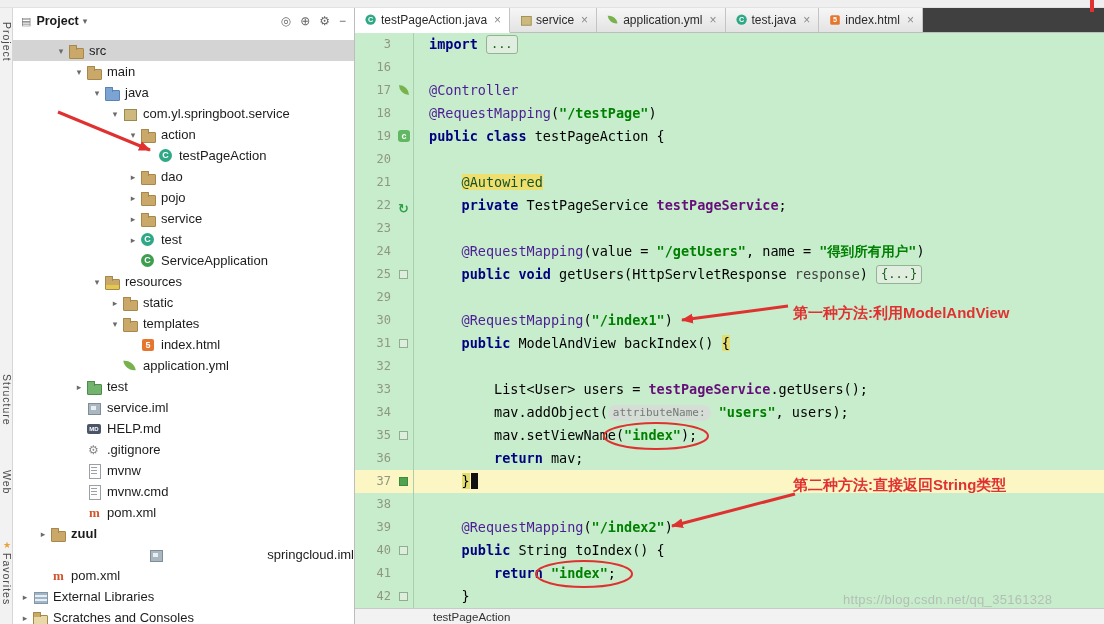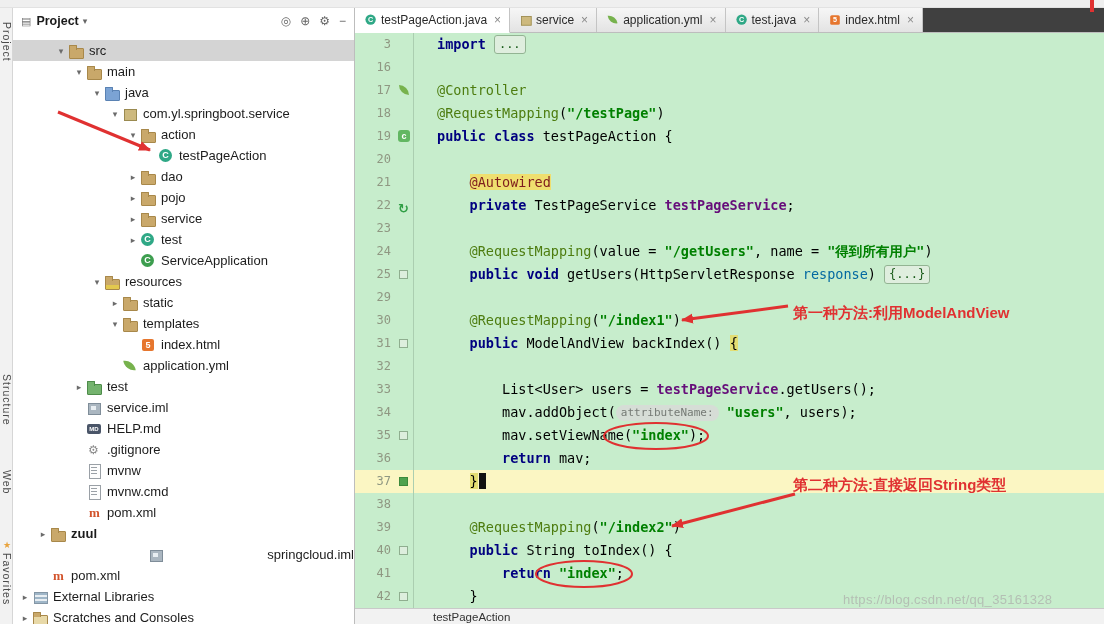--- a/index.html
+++ b/index.html
@@ -71,27 +71,27 @@
   .code-line.cur{background:var(--curline)}
   .ln{width:40px;flex:none;text-align:right;padding-right:4px;color:#8f9782;font-size:12px}
   .fcol{width:18px;flex:none;position:relative}
   .fm{position:absolute;left:4px;top:7px;width:9px;height:9px;border:1px solid #8fae8f;background:#ddeedd}
   .fm.grn{background:#4fa24f;border-color:#3c8a3c}
   .gi{position:absolute;left:2px;top:4px;width:13px;height:13px}
   .gi-leaf{background:#77b24d;border-radius:0 100% 0 100%;width:10px;height:10px;left:4px;top:6px}
   .gi-classc{background:#62b762;border-radius:3px;width:12px;height:12px;left:3px;top:5px}
   .gi-classc::after{content:"c";color:#fff;font:bold 9px/12px "Liberation Sans",sans-serif;display:block;text-align:center}
   .gi-bean::after{content:"↻";color:#2f9e44;font:bold 13px/21px "DejaVu Sans",sans-serif;display:block;text-align:center}
-  .ctext{padding-left:24px}
+  .ctext{padding-left:16px}
   .kw{color:#000080;font-weight:bold}
-  .ann{color:#4d7c0f}
-  .annhl{color:#7f1d1d;background:#efdf6f}
+  .ann{color:#4c1d95}
+  .annhl{color:#14532d;background:#efdf6f}
   .str{color:#008000;font-weight:bold}
   .fld{color:#660e7a;font-weight:bold}
-  .gray{color:#0369a1}
+  .gray{color:#404040}
   .pl{color:#000}
   .brace{background:#e3dd72}
   .fold{background:#dfeede;border:1px solid #93b493;border-radius:3px;padding:0 4px;color:#1a5c1a;font-size:12px;display:inline-block;line-height:17px;vertical-align:1px}
   .hint{background:#d6ddd6;color:#757a75;border-radius:8px;padding:0 5px;font-size:11px;display:inline-block;line-height:16px;vertical-align:1px}
   .caret{display:inline-block;width:7px;height:16px;background:#111;vertical-align:-3px;margin-left:1px}
 
   
   .crumbs{position:absolute;left:355px;bottom:0;right:0;height:16px;background:#f2f2f2;border-top:1px solid #c9c9c9;display:flex;align-items:center;padding-left:78px;font-size:11.5px;color:#333;z-index:4}
 
   .watermark{position:absolute;left:843px;top:592px;font-size:13px;color:#b4bfb4;z-index:40;letter-spacing:.3px}

